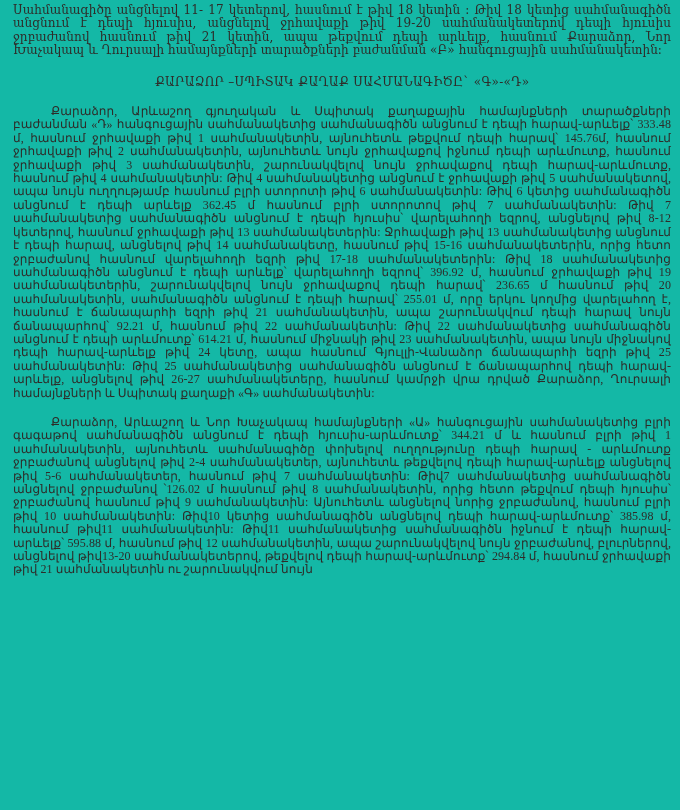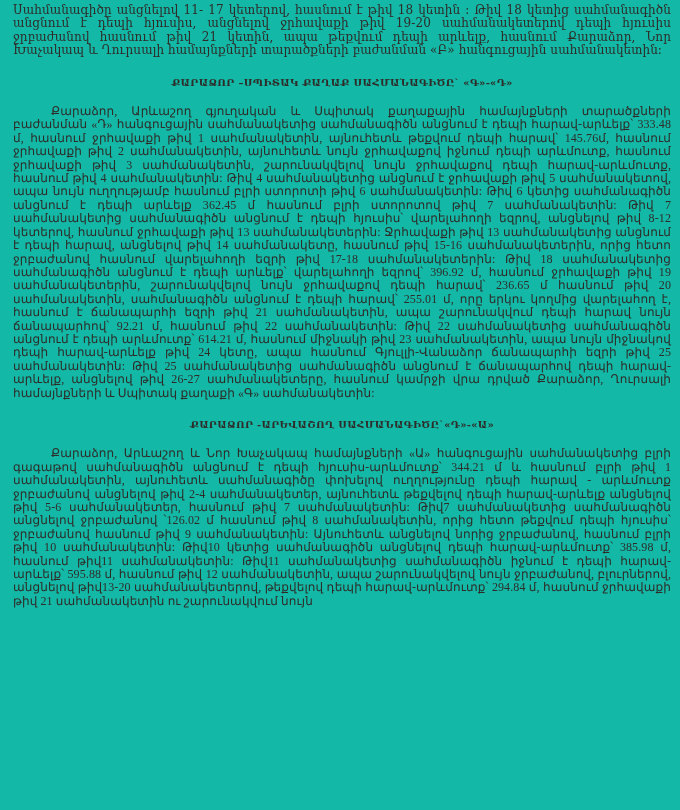--- a/index.html
+++ b/index.html
@@ -26,37 +26,36 @@
   .para { margin: 0; }
   .para.indent { text-indent: 38px; font-family: Liberation Serif, serif; }
   .length-line {
     margin: 14px 0 0 0;
     text-align: left;
     text-indent: 80px;
     white-space: pre-wrap;
   }
   .heading {
     margin: 18px 10px 16px 10px;
-    font-size: 10px;
-    font-weight: bold;
+    font-size: 12px;
+    font-weight: normal;
     text-align: center;
     letter-spacing: 0.3px;
   }
   .para.after-heading { margin-top: 16px; }
 </style>
 </head>
 <body>
 
 <div class="page">
 
   <p class="para">Սահմանագիծը անցնելով 11- 17 կետերով, հասնում է թիվ 18 կետին : Թիվ 18 կետից սահմանագիծն անցնում է դեպի հյուսիս, անցնելով ջրհավաքի թիվ 19-20 սահմանակետերով դեպի հյուսիս ջրբաժանով հասնում թիվ 21 կետին, ապա թեքվում դեպի արևելք, հասնում Քարաձոր, Նոր Խաչակապ և Ղուրսալի համայնքների տարածքների բաժանման «Բ» հանգուցային սահմանակետին:</p>
 
 
   <h2 class="heading">ՔԱՐԱՁՈՐ –ՍՊԻՏԱԿ ՔԱՂԱՔ ՍԱՀՄԱՆԱԳԻԾԸ` «Գ»-«Դ»</h2>
 
   <p class="para indent after-heading">Քարաձոր, Արևաշող գյուղական և Սպիտակ քաղաքային համայնքների տարածքների բաժանման «Դ» հանգուցային սահմանակետից սահմանագիծն անցնում է դեպի հարավ-արևելք՝ 333.48 մ, հասնում ջրհավաքի թիվ 1 սահմանակետին, այնուհետև թեքվում դեպի հարավ՝ 145.76մ, հասնում ջրհավաքի թիվ 2 սահմանակետին, այնուհետև նույն ջրհավաքով իջնում դեպի արևմուտք, հասնում ջրհավաքի թիվ 3 սահմանակետին, շարունակվելով նույն ջրհավաքով դեպի հարավ-արևմուտք, հասնում թիվ 4 սահմանակետին: Թիվ 4 սահմանակետից անցնում է ջրհավաքի թիվ 5 սահմանակետով, ապա նույն ուղղությամբ հասնում բլրի ստորոտի թիվ 6 սահմանակետին: Թիվ 6 կետից սահմանագիծն անցնում է դեպի արևելք 362.45 մ հասնում բլրի ստորոտով թիվ 7 սահմանակետին: Թիվ 7 սահմանակետից սահմանագիծն անցնում է դեպի հյուսիս՝ վարելահողի եզրով, անցնելով թիվ 8-12 կետերով, հասնում ջրհավաքի թիվ 13 սահմանակետերին: Ջրհավաքի թիվ 13 սահմանակետից անցնում է դեպի հարավ, անցնելով թիվ 14 սահմանակետը, հասնում թիվ 15-16 սահմանակետերին, որից հետո ջրբաժանով հասնում վարելահողի եզրի թիվ 17-18 սահմանակետերին: Թիվ 18 սահմանակետից սահմանագիծն անցնում է դեպի արևելք՝ վարելահողի եզրով՝ 396.92 մ, հասնում ջրհավաքի թիվ 19 սահմանակետերին, շարունակվելով նույն ջրհավաքով դեպի հարավ՝ 236.65 մ հասնում թիվ 20 սահմանակետին, սահմանագիծն անցնում է դեպի հարավ՝ 255.01 մ, որը երկու կողմից վարելահող է, հասնում է ճանապարհի եզրի թիվ 21 սահմանակետին, ապա շարունակվում դեպի հարավ նույն ճանապարհով՝ 92.21 մ, հասնում թիվ 22 սահմանակետին: Թիվ 22 սահմանակետից սահմանագիծն անցնում է դեպի արևմուտք՝ 614.21 մ, հասնում միջնակի թիվ 23 սահմանակետին, ապա նույն միջնակով դեպի հարավ-արևելք թիվ 24 կետը, ապա հասնում Գյուլլի-Վանաձոր ճանապարհի եզրի թիվ 25 սահմանակետին: Թիվ 25 սահմանակետից սահմանագիծն անցնում է ճանապարհով դեպի հարավ-արևելք, անցնելով թիվ 26-27 սահմանակետերը, հասնում կամրջի վրա դրված Քարաձոր, Ղուրսալի համայնքների և Սպիտակ քաղաքի «Գ» սահմանակետին:</p>
 
 
-  <h2 class="heading">ՔԱՐԱՁՈՐ -ԱՐԵՎԱՇՈՂ ՍԱՀՄԱՆԱԳԻԾԸ`«Դ»-«Ա»</h2>
 
   <p class="para indent after-heading">Քարաձոր, Արևաշող և Նոր Խաչակապ համայնքների «Ա» հանգուցային սահմանակետից բլրի գագաթով սահմանագիծն անցնում է դեպի հյուսիս-արևմուտք՝ 344.21 մ և հասնում բլրի թիվ 1 սահմանակետին, այնուհետև սահմանագիծը փոխելով ուղղությունը դեպի հարավ - արևմուտք ջրբաժանով անցնելով թիվ 2-4 սահմանակետեր, այնուհետև թեքվելով դեպի հարավ-արևելք անցնելով թիվ 5-6 սահմանակետեր, հասնում թիվ 7 սահմանակետին: Թիվ7 սահմանակետից սահմանագիծն անցնելով ջրբաժանով ՝126.02 մ հասնում թիվ 8 սահմանակետին, որից հետո թեքվում դեպի հյուսիս՝ ջրբաժանով հասնում թիվ 9 սահմանակետին: Այնուհետև անցնելով նորից ջրբաժանով, հասնում բլրի թիվ 10 սահմանակետին: Թիվ10 կետից սահմանագիծն անցնելով դեպի հարավ-արևմուտք՝ 385.98 մ, հասնում թիվ11 սահմանակետին: Թիվ11 սահմանակետից սահմանագիծն իջնում է դեպի հարավ-արևելք՝ 595.88 մ, հասնում թիվ 12 սահմանակետին, ապա շարունակվելով նույն ջրբաժանով, բլուրներով, անցնելով թիվ13-20 սահմանակետերով, թեքվելով դեպի հարավ-արևմուտք՝ 294.84 մ, հասնում ջրհավաքի թիվ 21 սահմանակետին ու շարունակվում նույն</p>
 
 </div>
 
 </body></html>

